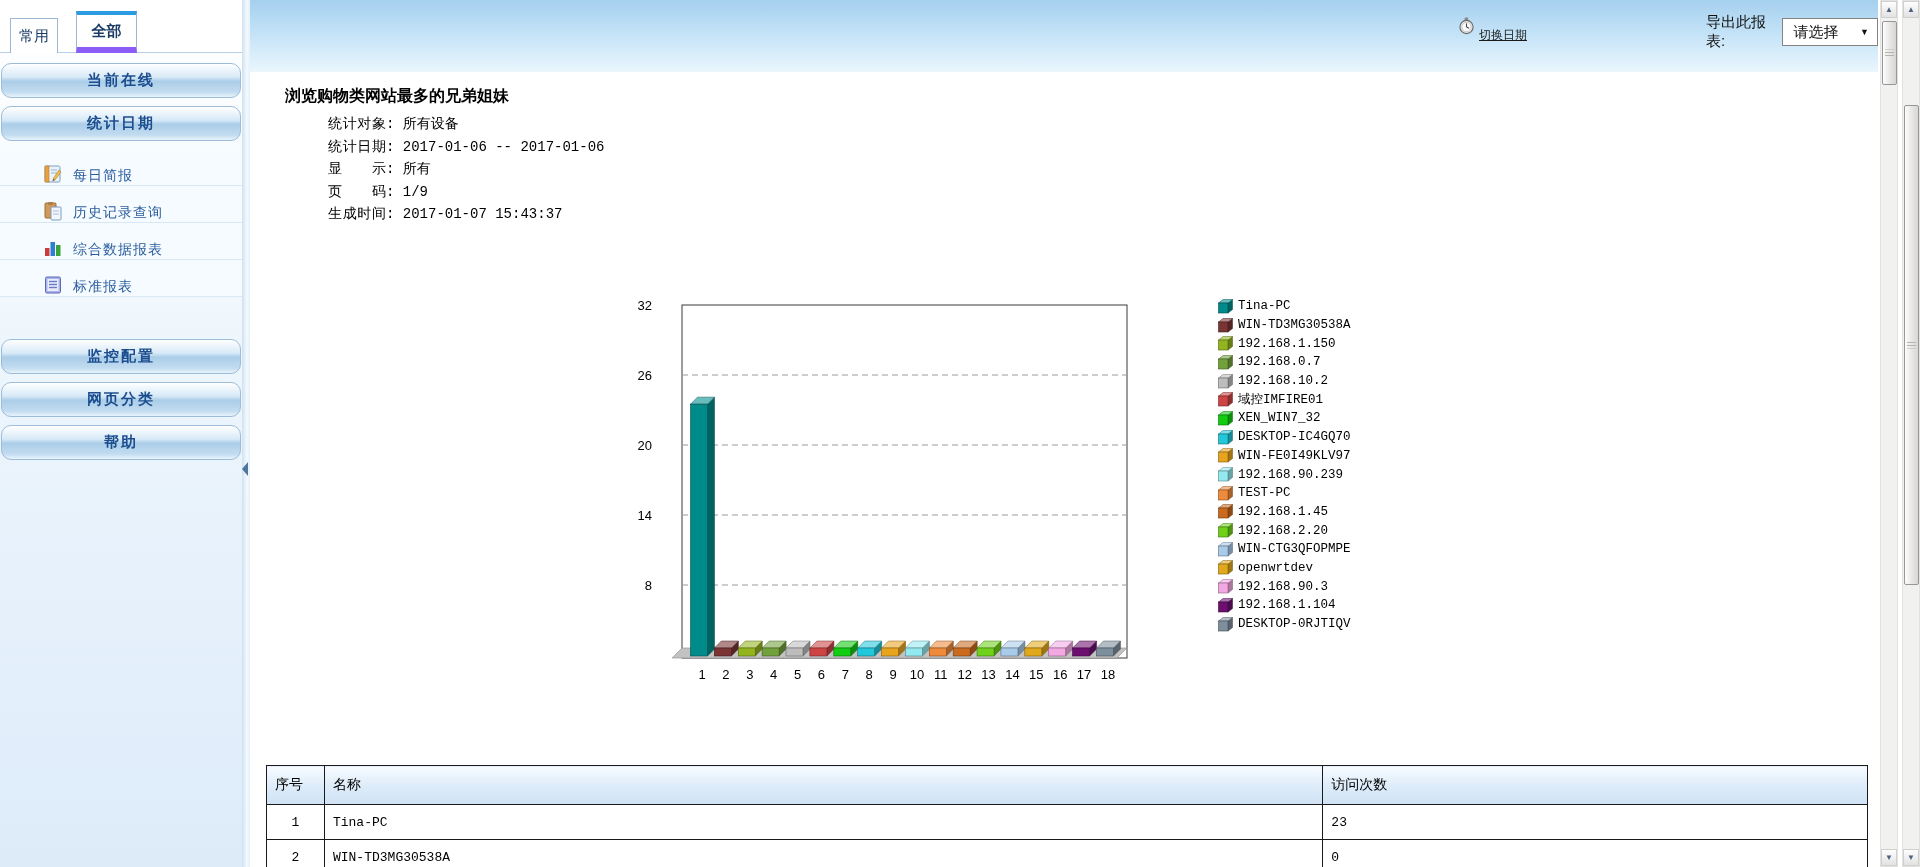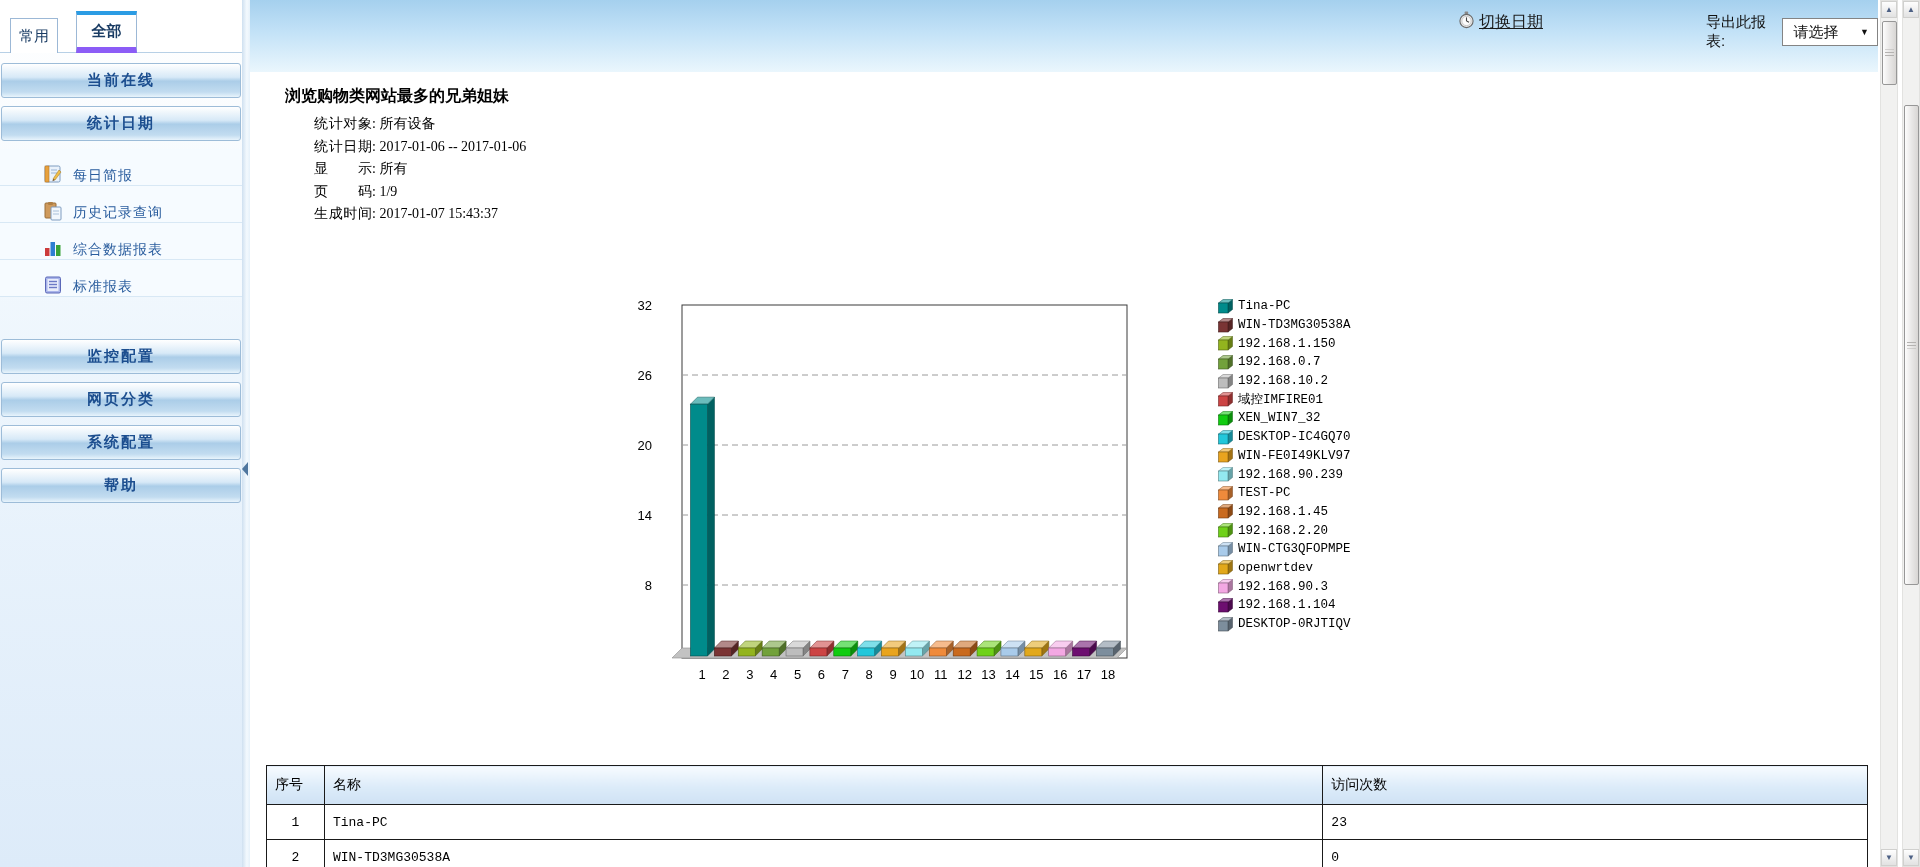--- a/index.html
+++ b/index.html
@@ -12,50 +12,50 @@
   #sidebar{position:absolute;left:0;top:0;width:242px;height:867px;
     background:linear-gradient(180deg,#ffffff 0%,#eef6fd 40%,#ddebf9 100%);}
   #tabstrip{position:relative;height:52px;background:#fff;border-bottom:1px solid #b7d0e6;}
   .tab{position:absolute;box-sizing:border-box;background:#fff;border:1px solid #9cb8d6;
     display:flex;align-items:center;justify-content:center;font-size:15px;color:#1a3c64;cursor:pointer;}
   .tab.inactive{left:10px;top:18px;width:48px;height:35px;border-bottom:none;}
   .tab.active{left:76px;top:11px;width:61px;height:42px;border-top:4px solid #2b9ce4;
     border-bottom:6px solid #8b5cf6;font-weight:bold;z-index:2;}
   #side-menu{padding-top:10px;}
   .side-section{box-sizing:border-box;margin:0 1px 8px 1px;height:35px;
-    border:1px solid #9dbcd8;border-radius:3px;
+    border:1px solid #9dbcd8;border-radius:10px;
     background:linear-gradient(180deg,#ffffff 0%,#d7e9f7 40%,#abcde8 52%,#c2dcf0 85%,#e8f4fc 100%);
     display:flex;align-items:center;justify-content:center;
     color:#1c4e8f;font-weight:bold;font-size:15px;letter-spacing:2px;cursor:pointer;}
   .side-item{box-sizing:border-box;height:37px;display:flex;align-items:flex-end;
     background:#f6fbff;border-bottom:1px solid #d8e8f5;cursor:pointer;}
   .side-item .icn{width:22px;height:22px;margin-left:42px;flex:0 0 22px;}
   .side-item .lbl{margin-left:9px;font-size:14px;color:#2a5d9e;letter-spacing:1px;}
   
   #splitter{position:absolute;left:242px;top:0;width:8px;height:867px;
     background:linear-gradient(90deg,#cfe0f0,#f3f9fe 60%,#e6f1fa);}
   #collapse-arrow{position:absolute;left:0px;top:462px;width:0;height:0;
     border-top:7px solid transparent;border-bottom:7px solid transparent;
     border-right:6px solid #4d759e;cursor:pointer;}
   
   #content{position:absolute;left:250px;top:0;width:1628px;height:867px;background:#fff;}
   #banner{position:absolute;left:0;top:0;width:1628px;height:72px;
     background:linear-gradient(180deg,#a5d0ee 0%,#c3e2f7 45%,#eaf6fd 100%);}
   #switch-date{position:absolute;left:1208px;top:11px;display:flex;align-items:center;gap:4px;cursor:pointer;}
-  #switch-date a{font-size:16px;color:#1a1a1a;text-decoration:underline;}
+  #switch-date a{font-size:12px;color:#1a1a1a;text-decoration:underline;margin-top:16px;}
   #export-group{position:absolute;left:1456px;top:13px;display:flex;align-items:center;}
   #export-label{font-size:15px;color:#111;}
   #export-select{box-sizing:border-box;margin-left:10px;width:110px;height:28px;background:#fff;
     border:1px solid #848484;display:flex;align-items:center;justify-content:space-between;
     padding:0 8px 0 10px;font-size:15px;color:#111;cursor:pointer;}
   #export-select .arrow{font-size:9px;color:#111;}
   
   #report-title{position:absolute;left:35px;top:86px;font-size:16px;font-weight:bold;color:#000;}
-  #report-meta{position:absolute;left:64px;top:113px;font-size:14px;color:#000;
-    font-family:Liberation Serif, serif;}
+  #report-meta{position:absolute;left:78px;top:113px;font-size:14px;color:#000;
+    font-family:Liberation Mono, monospace;}
   .meta-line{height:22.5px;line-height:22.5px;white-space:pre;}
   .meta-label{display:inline-block;width:58px;text-align:justify;text-align-last:justify;}
   
   #chart-svg{position:absolute;left:380px;top:290px;}
   #legend{position:absolute;left:968px;top:297px;list-style:none;margin:0;padding:0;}
   #legend li{display:flex;align-items:center;height:18.7px;}
   #legend .swatch{margin-right:5px;flex:0 0 15px;}
   #legend .lname{font-size:12.5px;color:#000;font-family:"Liberation Mono","DejaVu Sans Mono",monospace;white-space:nowrap;}
   
   #report-table{position:absolute;left:16px;top:765px;width:1602px;border-collapse:collapse;
@@ -125,21 +125,20 @@
             <rect x="3.5" y="3" width="15" height="16" rx="1.5" fill="#a9b4ea" stroke="#5b68b8"></rect>
             <rect x="5.5" y="5" width="11" height="12" fill="#e9edfb"></rect>
             <line x1="7" y1="7.5" x2="15" y2="7.5" stroke="#6c79c6" stroke-width="1.4"></line>
             <line x1="7" y1="10.5" x2="15" y2="10.5" stroke="#6c79c6" stroke-width="1.4"></line>
             <line x1="7" y1="13.5" x2="15" y2="13.5" stroke="#6c79c6" stroke-width="1.4"></line>
           </svg></span>
         <span class="lbl">标准报表</span>
       </div>
       <div class="side-section" style="margin-top: 42px;">监控配置</div>
       <div class="side-section">网页分类</div>
-      <div class="side-section">系统配置</div>
       <div class="side-section">帮助</div>
     </div>
 </div>
 
 <div id="splitter">
   <div id="collapse-arrow"></div>
 </div>
 
 <div id="content">
   <div id="banner">

